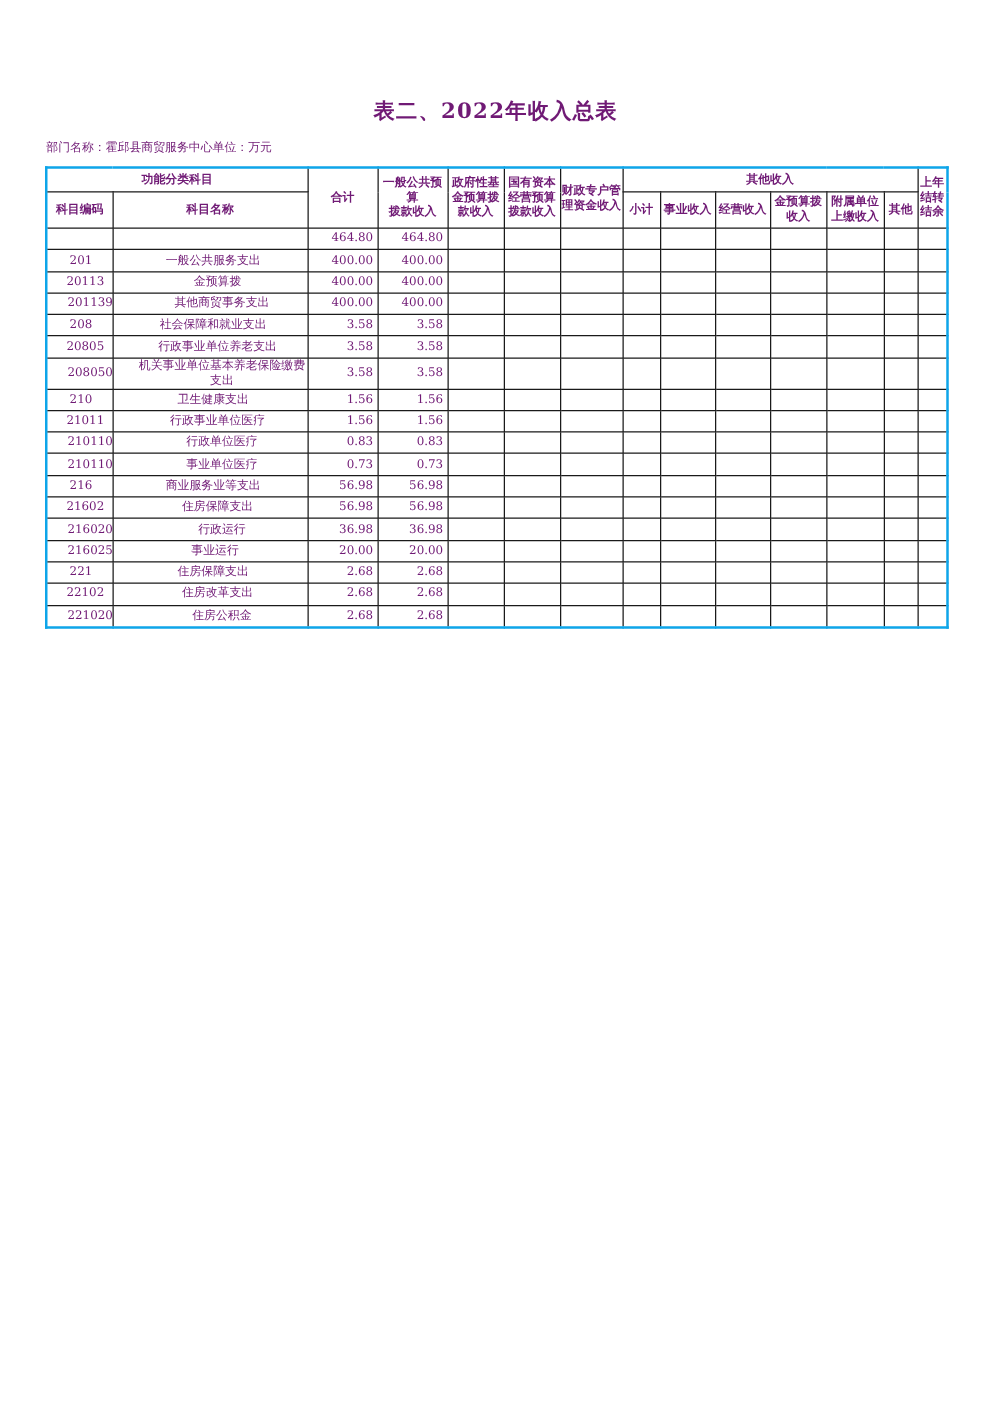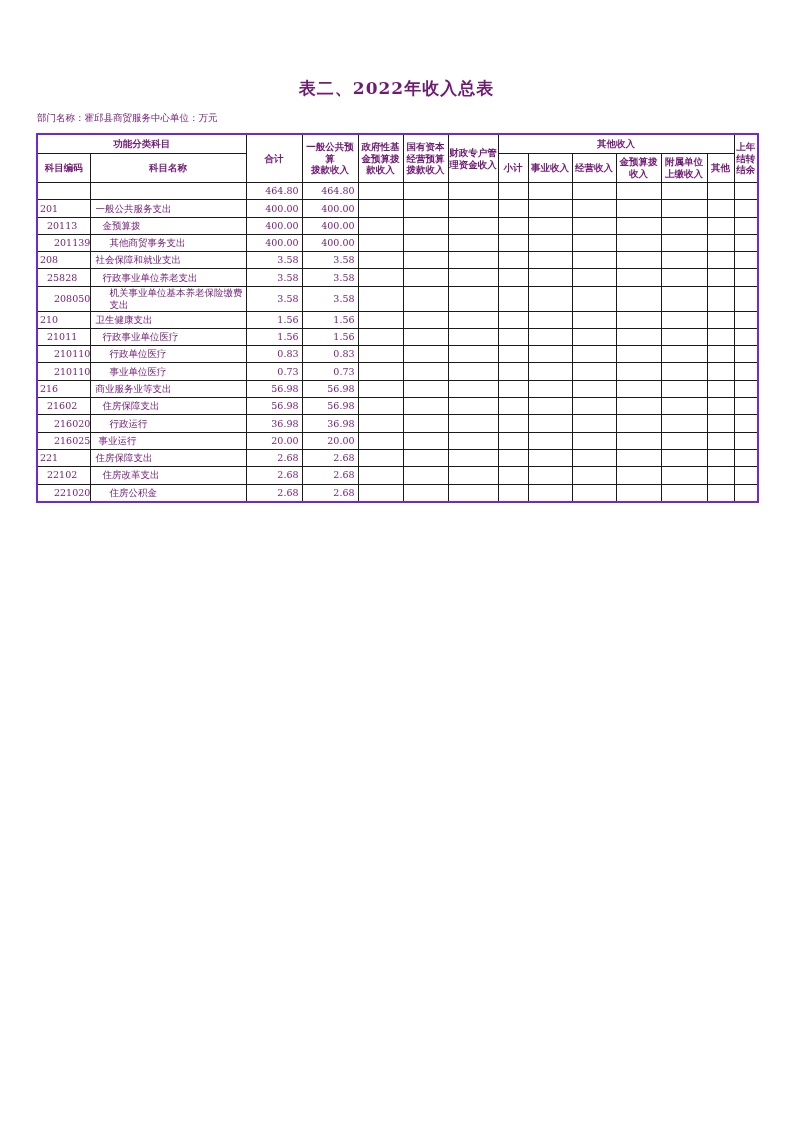--- a/index.html
+++ b/index.html
@@ -13,35 +13,35 @@
     text-align:center; font-size:17px; font-weight:bold; letter-spacing:1px;
   }
   .meta-row {
     position:absolute; top:112px; left:37px; width:720px;
     display:flex; 
     font-size:9.5px;
   }
   table.budget-table {
     position:absolute; top:133px; left:36px;
     width:722px; table-layout:fixed; border-collapse:collapse;
-    border:2px solid #6d28d9;
+    border:2px solid #0ea5e9;
   }
   .budget-table th, .budget-table td {
     border:1px solid #1a1a1a;
     padding:0; font-size:9.5px; line-height:1.25; overflow:hidden;
     vertical-align:middle;
   }
   .budget-table thead th {
     font-weight:bold; text-align:center; white-space:pre-line;
   }
   tr.hrow1 th { height:18px; }
   tr.hrow2 th { height:28px; }
   .budget-table tbody td { height:16.3px; }
-  td.c-code { text-align:left; }
-  td.c-name { text-align:left; }
+  td.c-code { text-align:center; }
+  td.c-name { text-align:center; }
   td.c-num  { text-align:right; padding-right:3px; }
 </style>
 </head>
 <body>
 
 <div class="page">
 
   <div class="doc-title">表二、2022年收入总表</div>
 
   <div class="meta-row">
@@ -173,21 +173,21 @@
           <td class="c-num"></td>
           <td class="c-num"></td>
           <td class="c-num"></td>
           <td class="c-num"></td>
           <td class="c-num"></td>
           <td class="c-num"></td>
           <td class="c-num"></td>
           <td class="c-num"></td>
         </tr>
         <tr>
-          <td class="c-code" style="padding-left: 9px;">25828</td>
+          <td class="c-code" style="padding-left: 9px;">20805</td>
           <td class="c-name" style="padding-left: 12px;">行政事业单位养老支出</td>
           <td class="c-num">3.58</td>
           <td class="c-num">3.58</td>
           <td class="c-num"></td>
           <td class="c-num"></td>
           <td class="c-num"></td>
           <td class="c-num"></td>
           <td class="c-num"></td>
           <td class="c-num"></td>
           <td class="c-num"></td>

